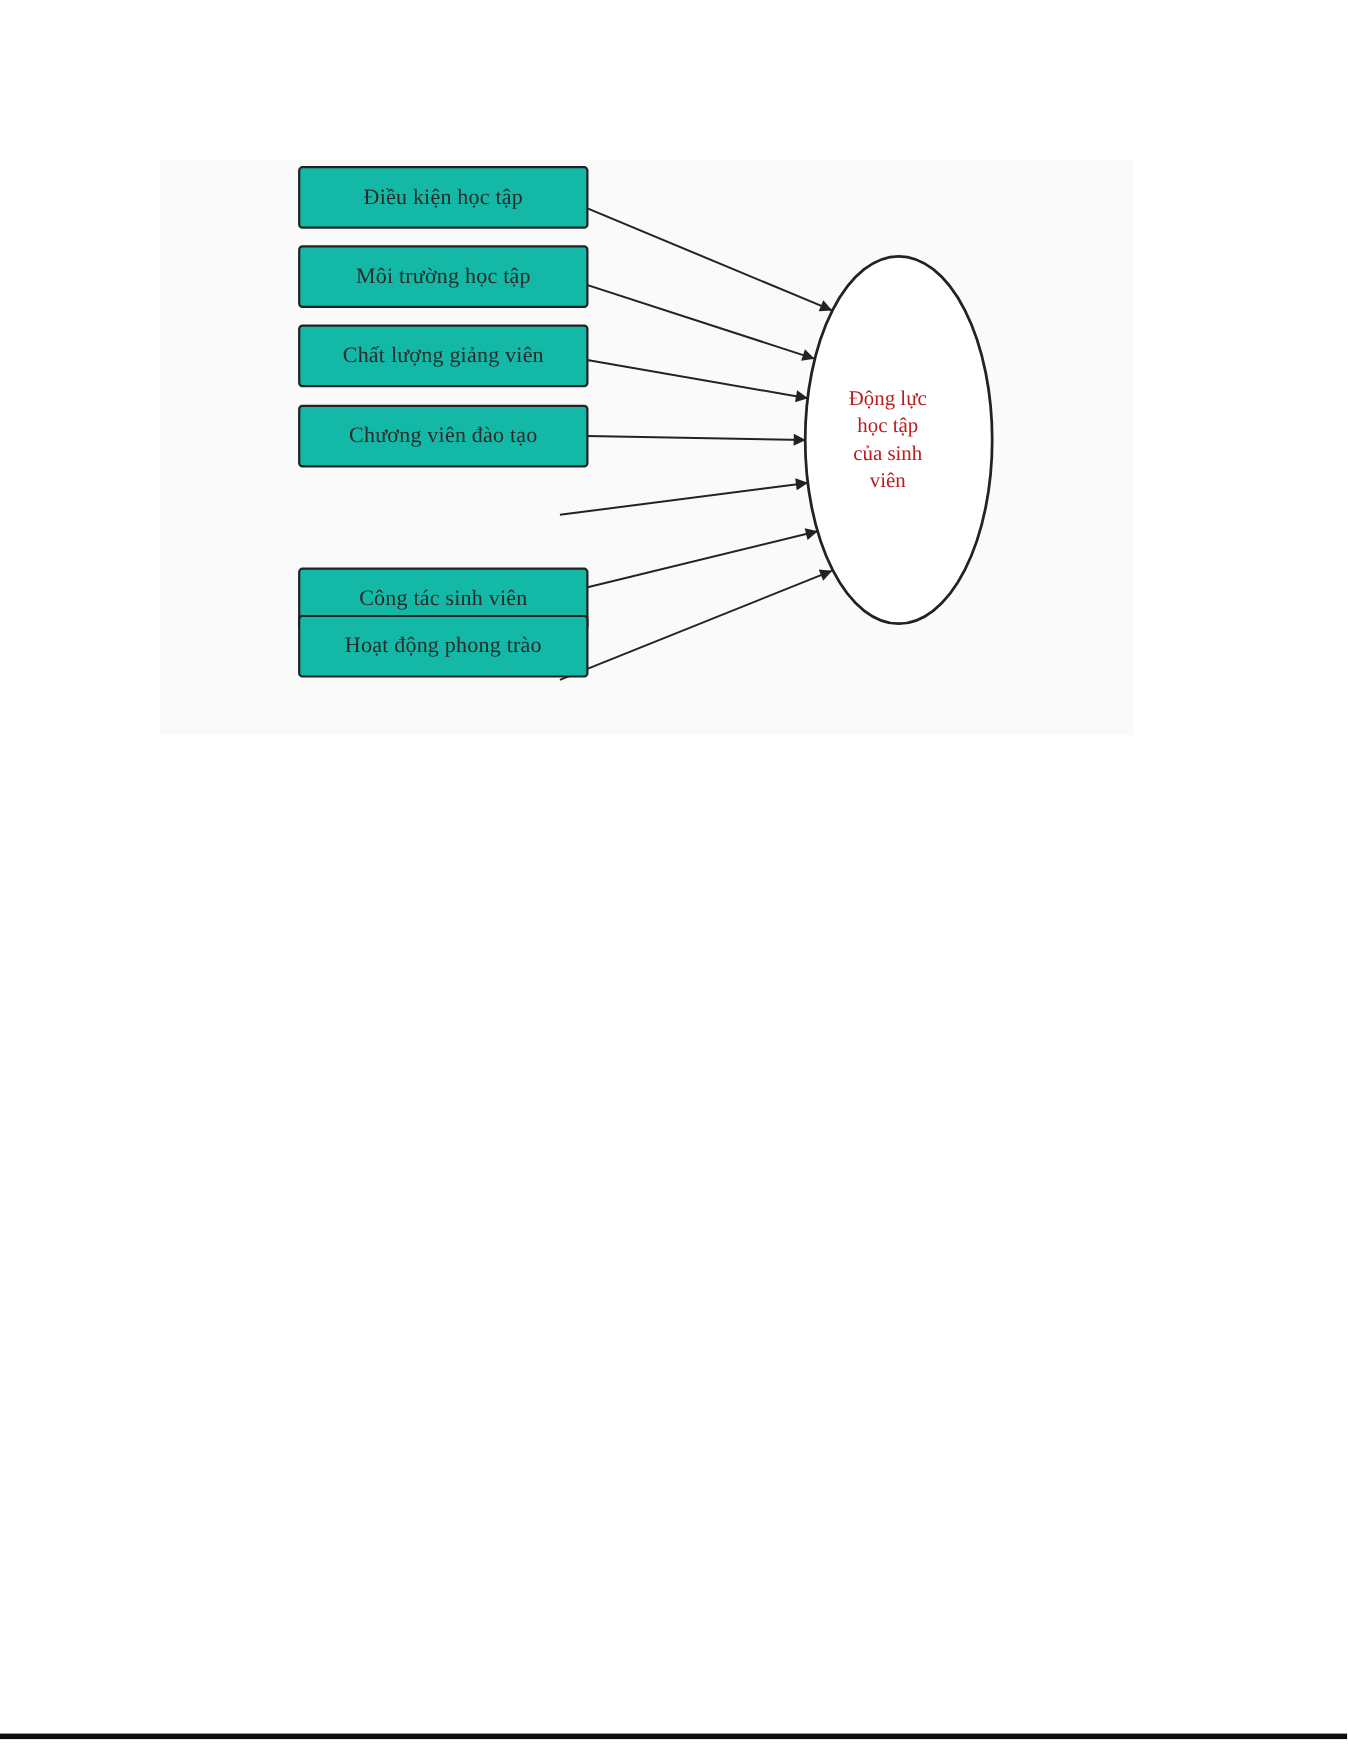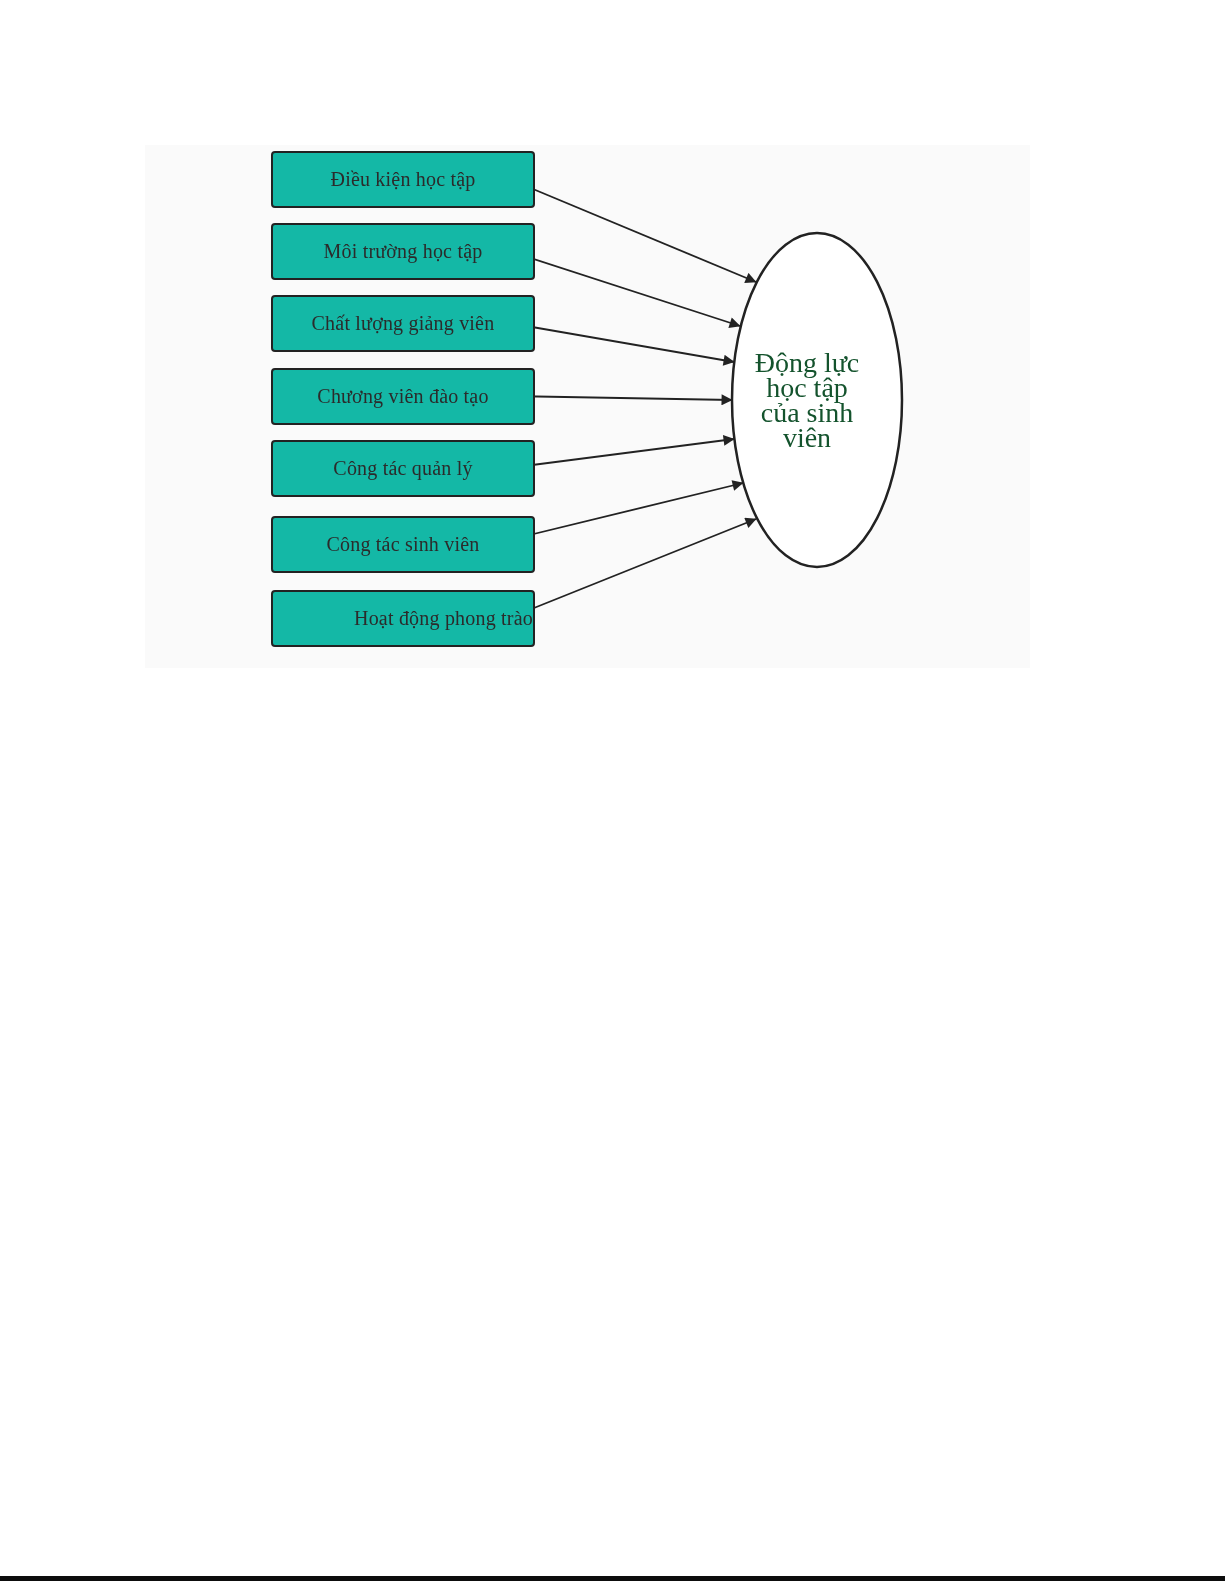--- a/index.html
+++ b/index.html
@@ -49,30 +49,30 @@
     color: #2b2b2b;
     white-space: nowrap;
     letter-spacing: 0.2px;
   }
   .fb1 { top: 151px; }
   .fb2 { top: 223px; }
   .fb3 { top: 295px; }
   .fb4 { top: 368px; }
   .fb5 { top: 440px; }
   .fb6 { top: 516px; }
-  .fb7 { top: 590px; justify-content: flex-end; }
+  .fb7 { top: 559px; }
   .outcome-text {
     position: absolute;
     left: 732px;
     top: 350px;
     width: 150px;
     text-align: center;
-    font-size: 28px;
+    font-size: 19px;
     line-height: 25px;
-    color: #14532d;
+    color: #b91c1c;
   }
   .bottom-rule {
     position: absolute;
     left: 0;
     top: 1576px;
     width: 1225px;
     height: 5px;
     background: #0d0d0d;
   }
 </style>
@@ -106,23 +106,20 @@
   </div>
   <div class="factor-box fb2">
     <span class="factor-label">Môi trường học tập</span>
   </div>
   <div class="factor-box fb3">
     <span class="factor-label">Chất lượng giảng viên</span>
   </div>
   <div class="factor-box fb4">
     <span class="factor-label">Chương viên đào tạo</span>
   </div>
-  <div class="factor-box fb5">
-    <span class="factor-label">Công tác quản lý</span>
-  </div>
   <div class="factor-box fb6">
     <span class="factor-label">Công tác sinh viên</span>
   </div>
   <div class="factor-box fb7">
     <span class="factor-label">Hoạt động phong trào</span>
   </div>
 
   <div class="outcome-text">
     <div>Động lực</div>
     <div>học tập</div>

